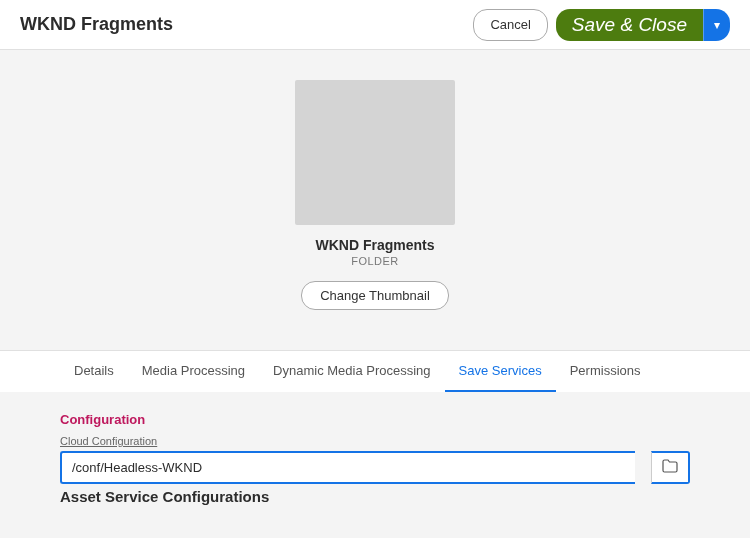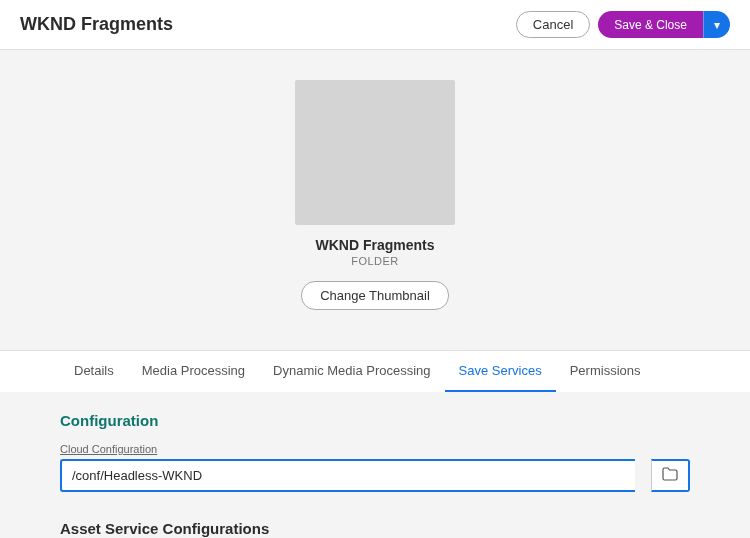--- a/index.html
+++ b/index.html
@@ -36,27 +36,28 @@
     .btn-cancel {
       border: 1px solid #aaa;
       background: #fff;
       border-radius: 14px;
       padding: 5px 16px;
       font-size: 13px;
       cursor: pointer;
       color: #333;
     }
     .btn-save {
-      background: #a21caf;
+      background: #4d7c0f;
       color: #fff;
       border: none;
       border-radius: 14px 0 0 14px;
       padding: 5px 16px;
-      font-size: 12px;
-      cursor: pointer;
+      font-size: 19px;
+      cursor: pointer;
+      font-style: italic;
     }
     .btn-dropdown {
       background: #1473e6;
       color: #fff;
       border: none;
       border-left: 1px solid rgba(255,255,255,0.3);
       border-radius: 0 14px 14px 0;
       padding: 5px 10px;
       font-size: 12px;
       cursor: pointer;
@@ -143,36 +144,36 @@
       font-weight: 500;
     }
 
     
     .panel {
       width: 100%;
       background: #f4f4f4;
       padding: 20px 60px;
     }
     .section-title {
-      font-size: 15px;
+      font-size: 13px;
       font-weight: 700;
-      color: #0f766e;
-      margin-bottom: 14px;
+      color: #be185d;
+      margin-bottom: 8px;
     }
     .field-label {
       font-size: 11px;
       color: #666;
       margin-bottom: 4px;
       text-decoration: underline;
     }
     .input-row {
       display: flex;
       align-items: center;
       gap: 16px;
-      margin-bottom: 28px;
+      margin-bottom: 4px;
     }
     .text-input {
       flex: 1;
       border: 2px solid #1473e6;
       border-right: none;
       border-radius: 3px 0 0 3px;
       padding: 7px 10px;
       font-size: 13px;
       color: #2c2c2c;
       background: #fff;

